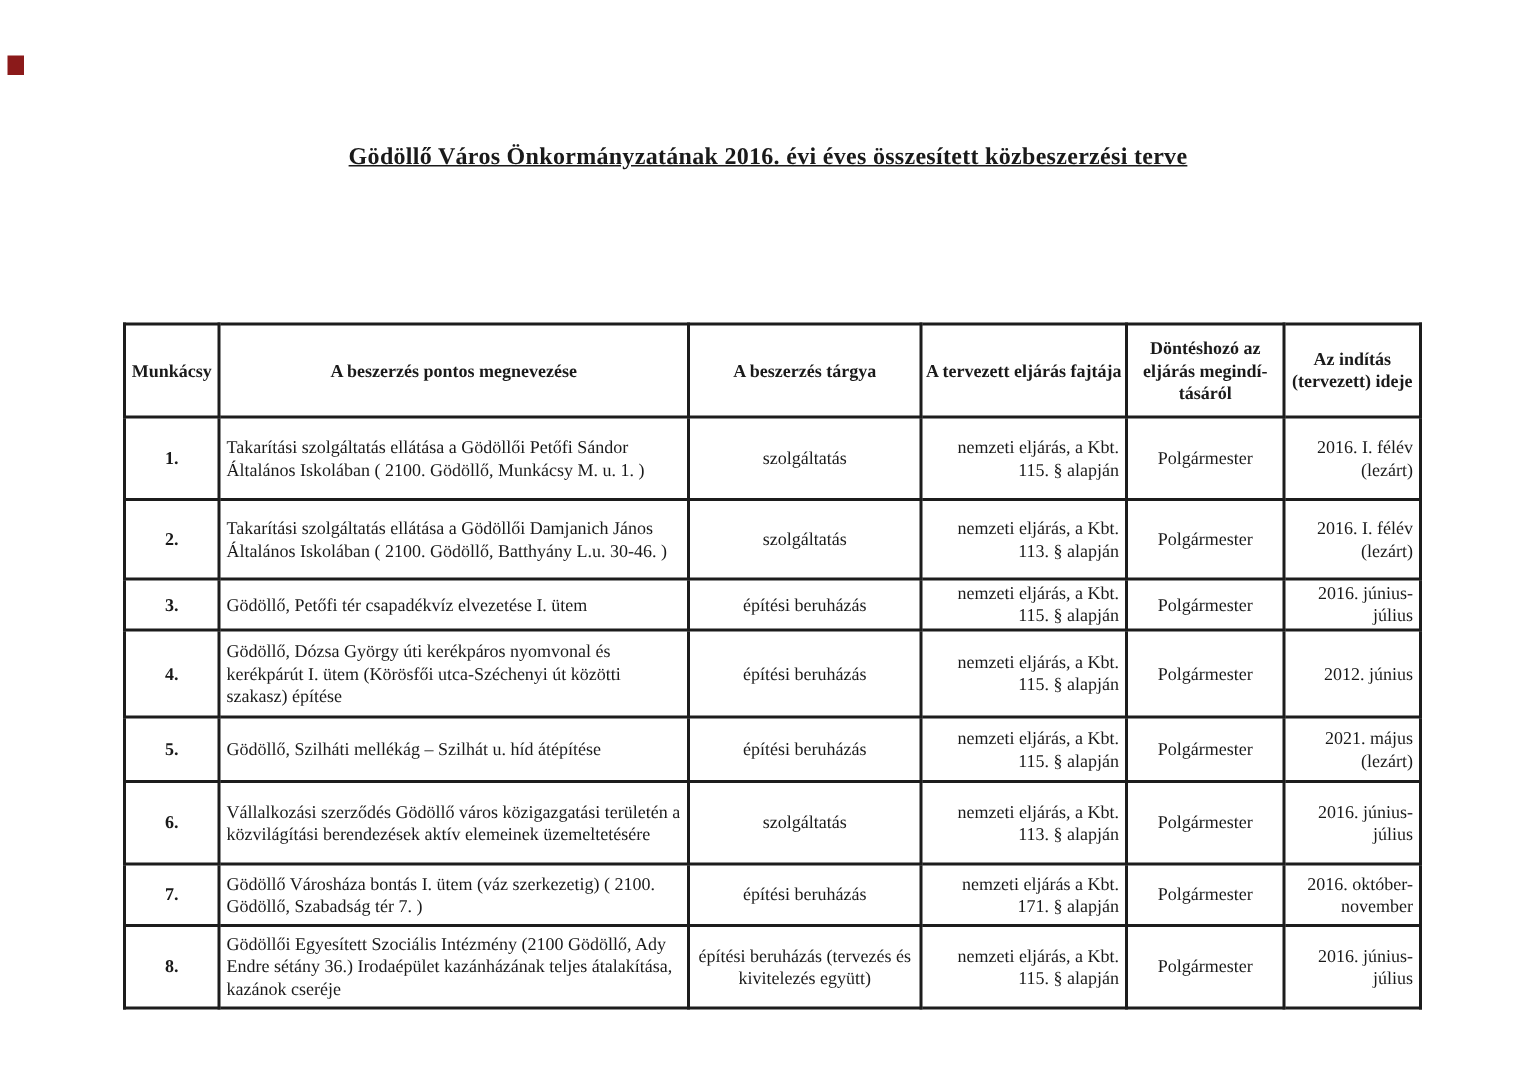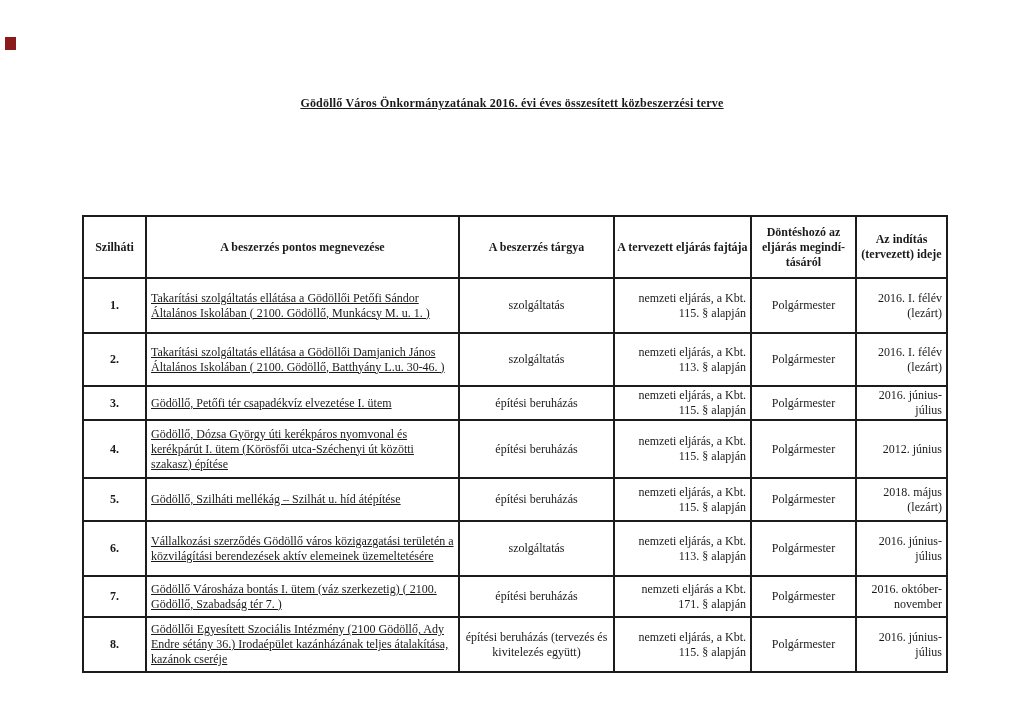--- a/index.html
+++ b/index.html
@@ -20,21 +20,21 @@
     height: 13px;
     background: #8b1a1a;
   }
   .doc-title {
     position: absolute;
     top: 96px;
     left: 0;
     width: 100%;
     margin: 0;
     text-align: center;
-    font-size: 12px;
+    font-size: 16px;
     font-weight: bold;
     text-decoration: underline;
     letter-spacing: 0.2px;
   }
   table.plan {
     position: absolute;
     top: 215px;
     left: 82px;
     width: 864px;
     border-collapse: collapse;
@@ -47,21 +47,21 @@
     line-height: 1.25;
     vertical-align: middle;
     overflow: hidden;
   }
   table.plan th {
     font-weight: bold;
     text-align: center;
     padding: 1px 2px;
   }
   .c-num  { text-align: center; font-weight: bold; }
-  .c-name { text-align: left; text-decoration: underline; }
+  .c-name { text-align: left; }
   .c-subj { text-align: center; }
   .c-proc { text-align: right; }
   .c-dec  { text-align: center; }
   .c-start{ text-align: right; }
   tr.hdr { height: 62px; }
   tr.r1 { height: 55px; }
   tr.r2 { height: 53px; }
   tr.r3 { height: 29px; }
   tr.r4 { height: 58px; }
   tr.r5 { height: 43px; }
@@ -82,21 +82,21 @@
     <colgroup>
       <col style="width:63px">
       <col style="width:313px">
       <col style="width:155px">
       <col style="width:137px">
       <col style="width:105px">
       <col style="width:91px">
     </colgroup>
     <thead>
       <tr class="hdr">
-        <th>Szilháti</th>
+        <th>Munkácsy</th>
         <th>A beszerzés pontos megnevezése</th>
         <th>A beszerzés tárgya</th>
         <th>A tervezett eljárás fajtája</th>
         <th>Döntéshozó az eljárás megindí-tásáról</th>
         <th>Az indítás (tervezett) ideje</th>
       </tr>
     </thead>
     <tbody>
       <tr class="r1">
         <td class="c-num">1.</td>
@@ -129,21 +129,21 @@
         <td class="c-proc">nemzeti eljárás, a Kbt. 115. § alapján</td>
         <td class="c-dec">Polgármester</td>
         <td class="c-start">2012. június</td>
       </tr>
       <tr class="r5">
         <td class="c-num">5.</td>
         <td class="c-name">Gödöllő, Szilháti mellékág – Szilhát u. híd átépítése</td>
         <td class="c-subj">építési beruházás</td>
         <td class="c-proc">nemzeti eljárás, a Kbt. 115. § alapján</td>
         <td class="c-dec">Polgármester</td>
-        <td class="c-start">2018. május (lezárt)</td>
+        <td class="c-start">2021. május (lezárt)</td>
       </tr>
       <tr class="r6">
         <td class="c-num">6.</td>
         <td class="c-name">Vállalkozási szerződés Gödöllő város közigazgatási területén a közvilágítási berendezések aktív elemeinek üzemeltetésére</td>
         <td class="c-subj">szolgáltatás</td>
         <td class="c-proc">nemzeti eljárás, a Kbt. 113. § alapján</td>
         <td class="c-dec">Polgármester</td>
         <td class="c-start">2016. június-július</td>
       </tr>
       <tr class="r7">

